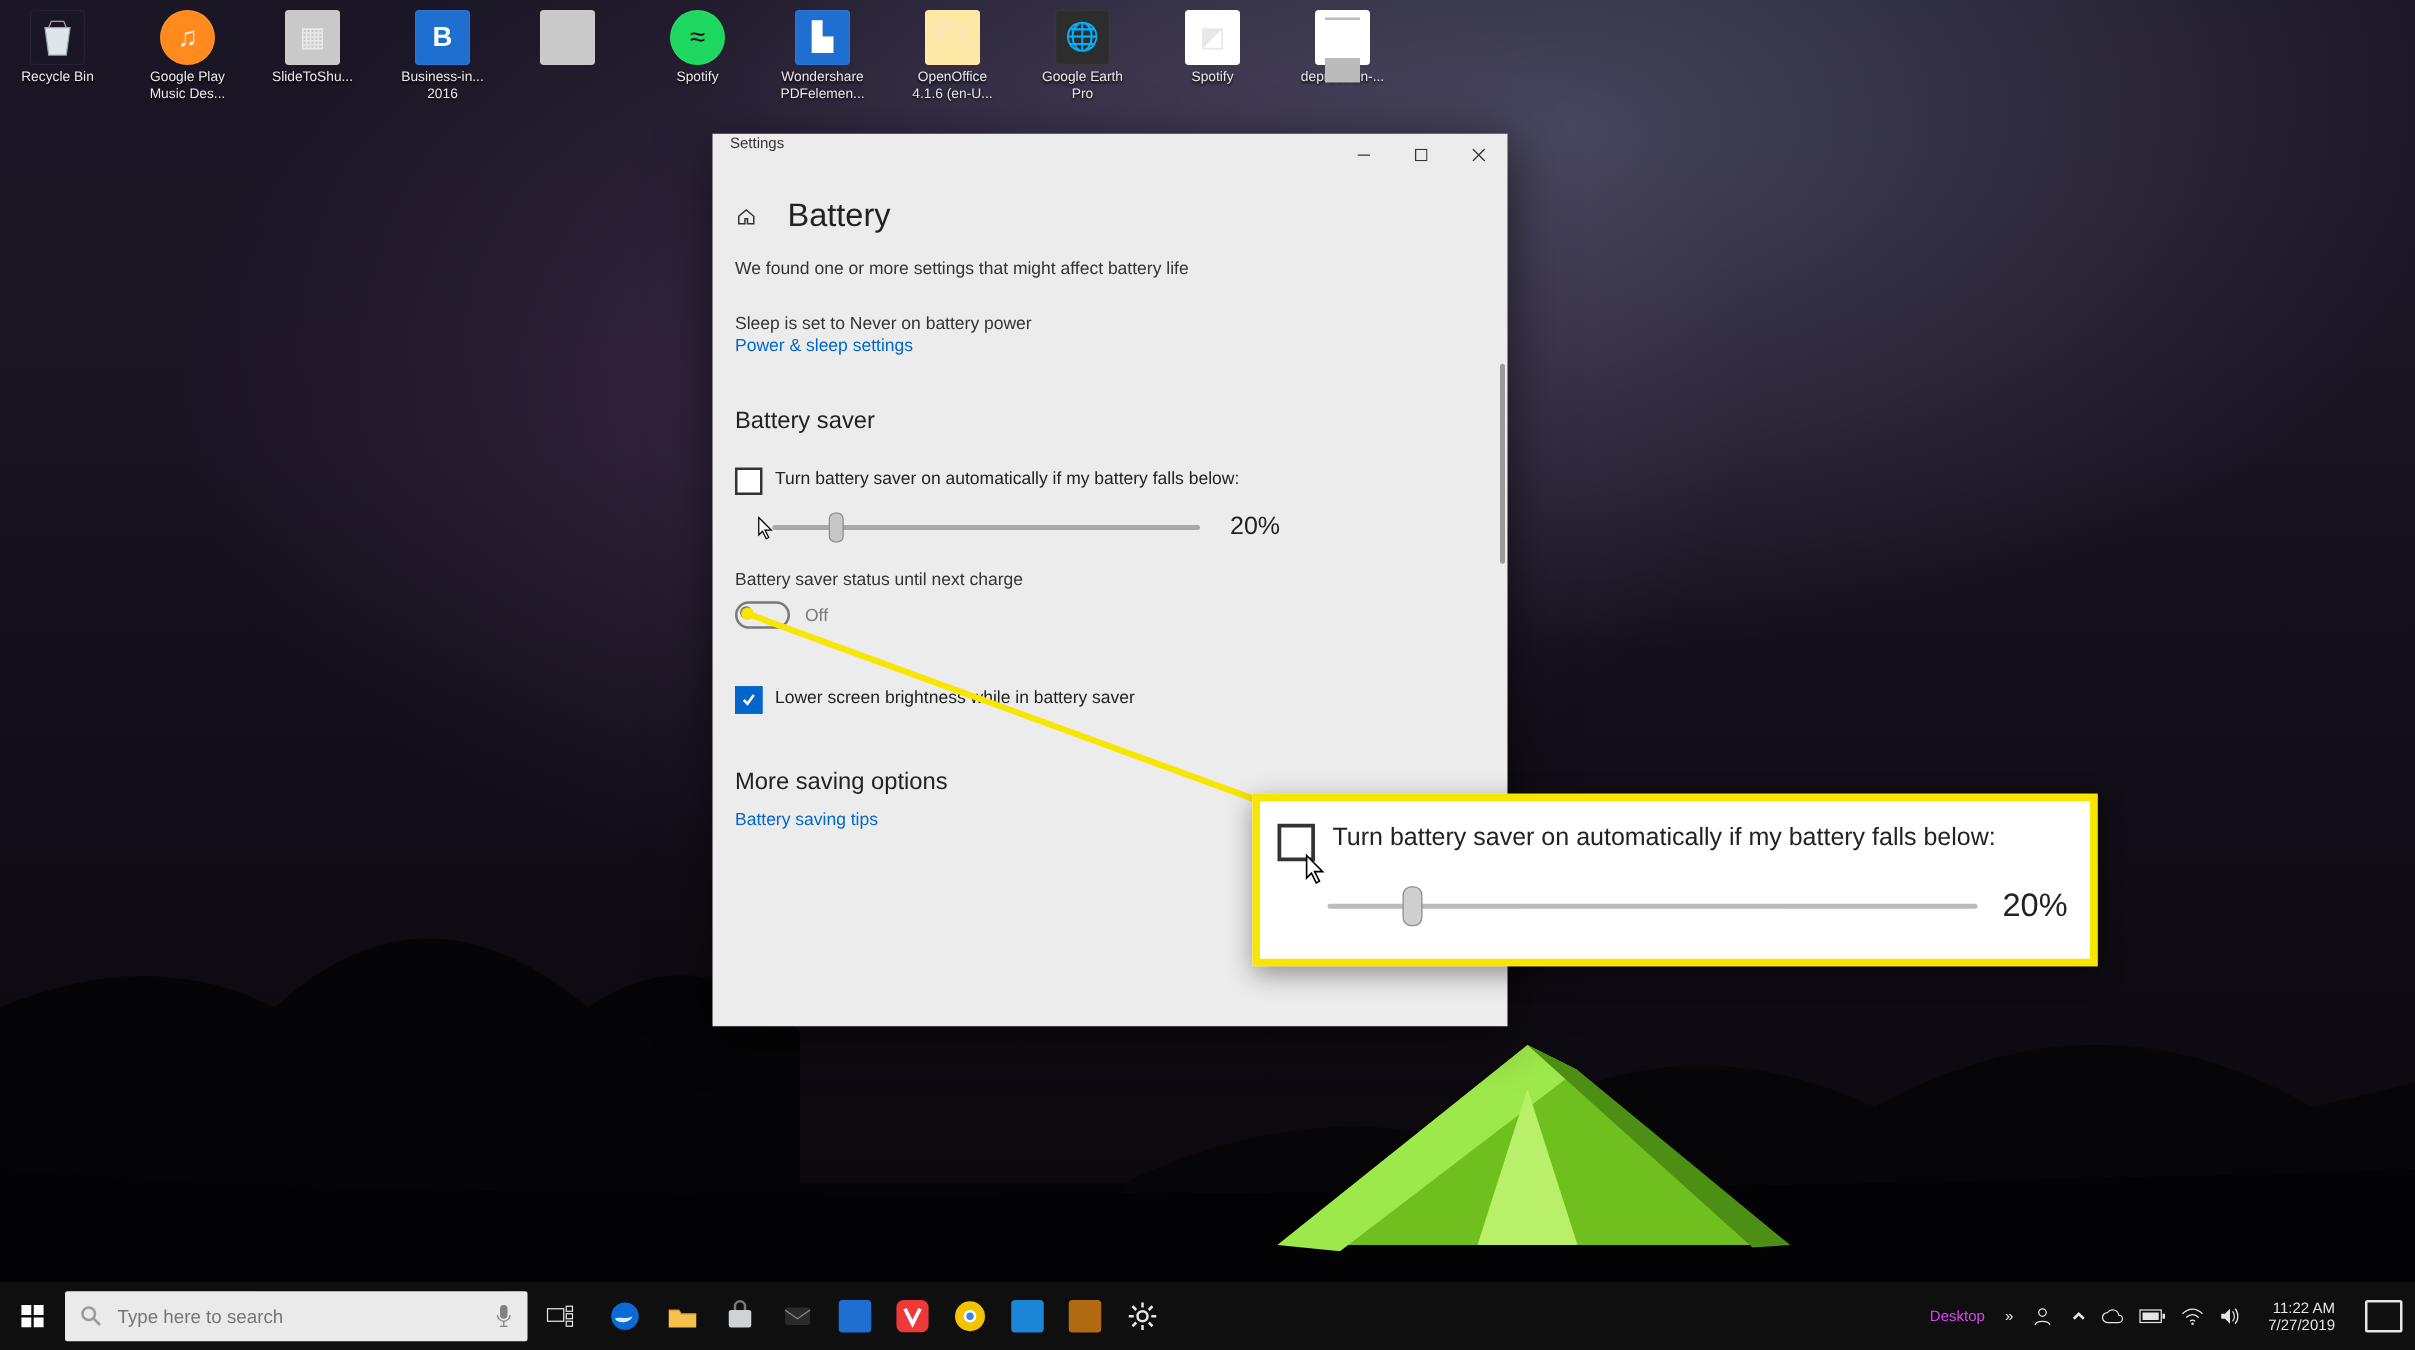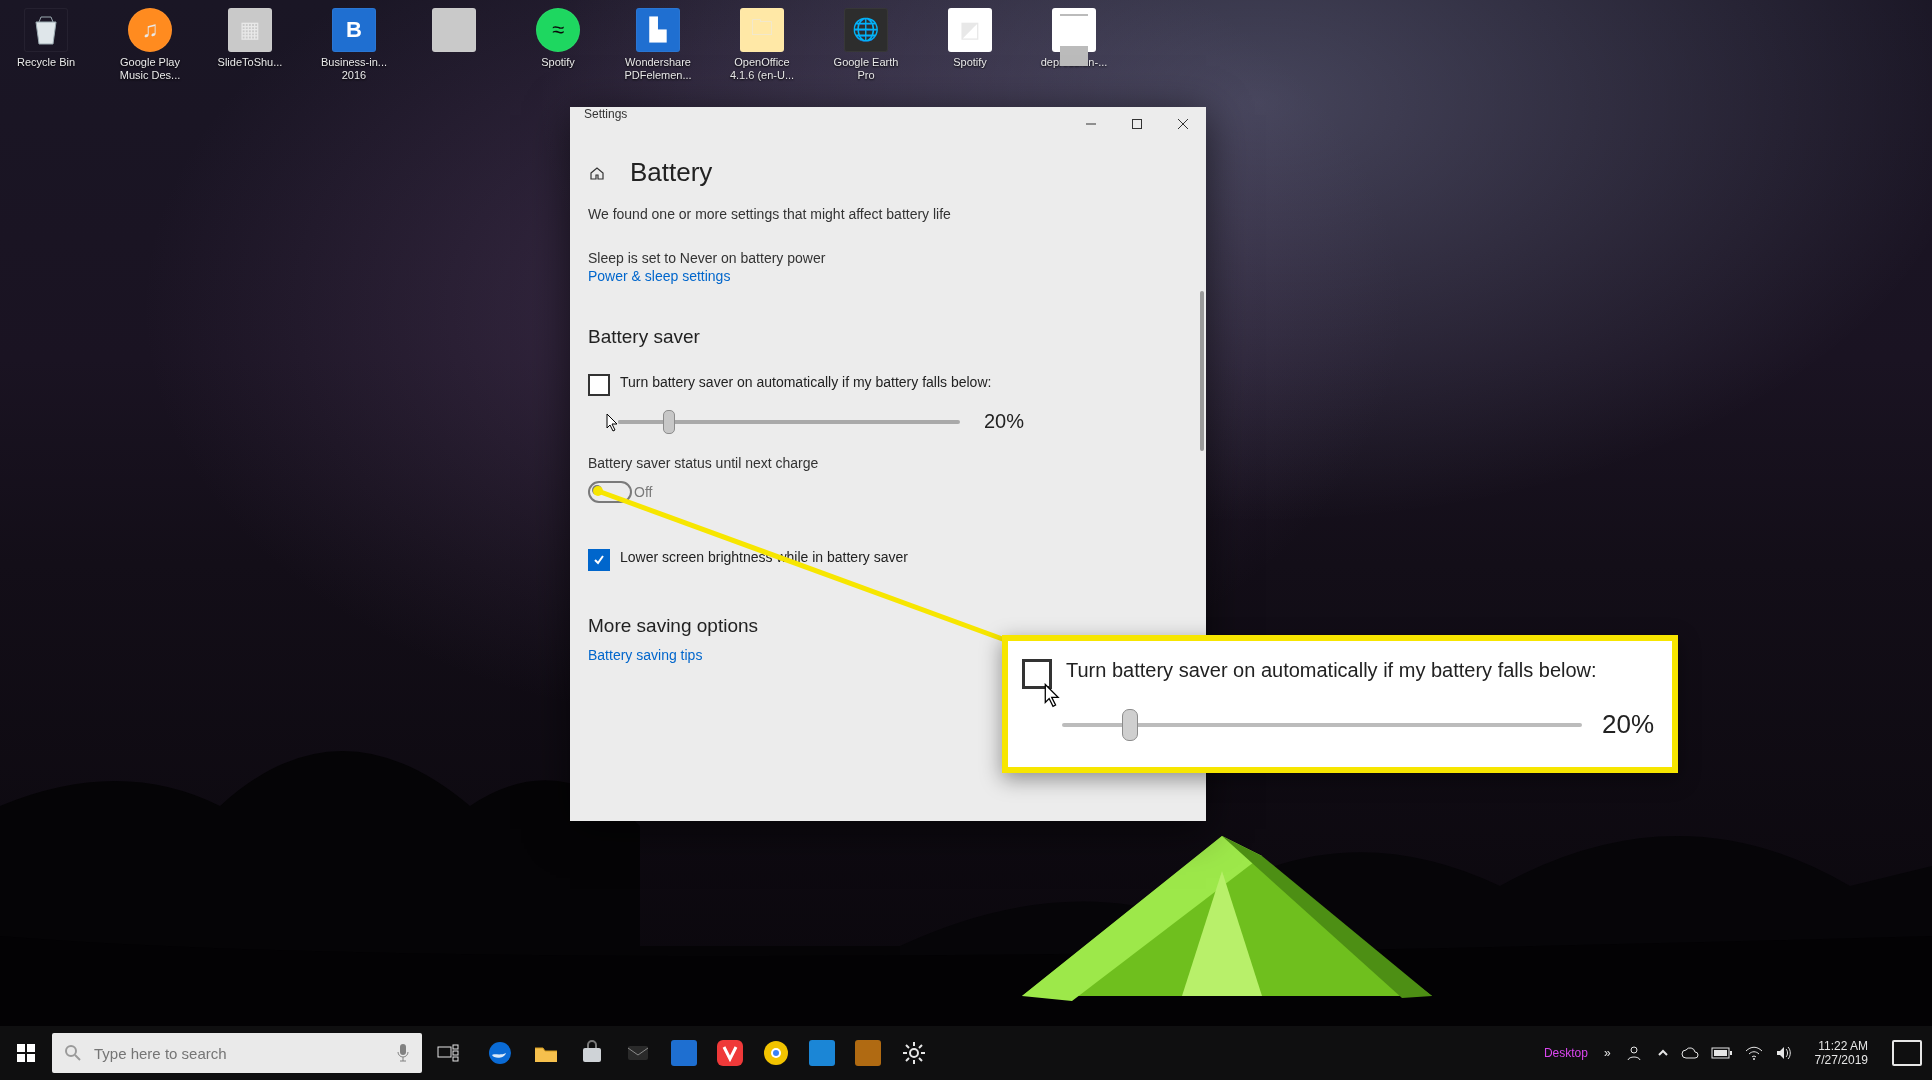--- a/index.html
+++ b/index.html
@@ -76,21 +76,21 @@
   .cbx.checked svg{display:block;}
   .cbx svg{display:none;}
   .cbx-label{color:#222;}
   
   .slider-row{display:flex;align-items:center;gap:24px;margin:14px 0 0 30px;}
   .slider{position:relative;width:342px;height:4px;background:#a9a9a9;border-radius:2px;}
   .slider .fill{position:absolute;left:0;top:0;bottom:0;width:15%;background:#a9a9a9;border-radius:2px;}
   .slider .thumb{position:absolute;top:50%;transform:translate(-50%,-50%);width:10px;height:22px;border-radius:5px;background:#c7c7c7;border:1px solid #8c8c8c;}
   .slider-val{font-size:20px;color:#222;}
   
-  .toggle-row{display:flex;align-items:center;gap:2px;margin-top:10px;color:var(--muted);}
+  .toggle-row{display:flex;align-items:center;gap:12px;margin-top:10px;color:var(--muted);}
   .toggle{width:40px;height:18px;border:2px solid var(--muted);border-radius:18px;position:relative;}
   .toggle .knob{position:absolute;left:2px;top:2px;width:10px;height:10px;border-radius:50%;background:var(--muted);}
   .muted{color:var(--muted);}
   
   #scrollbar{position:absolute;right:2px;top:150px;width:4px;height:160px;background:#9a9a9a;border-radius:2px;}
   
   .cursor{position:absolute;width:14px;height:20px;pointer-events:none;}
   
   #callout{
     position:absolute;left:1002px;top:635px;width:676px;height:138px;

